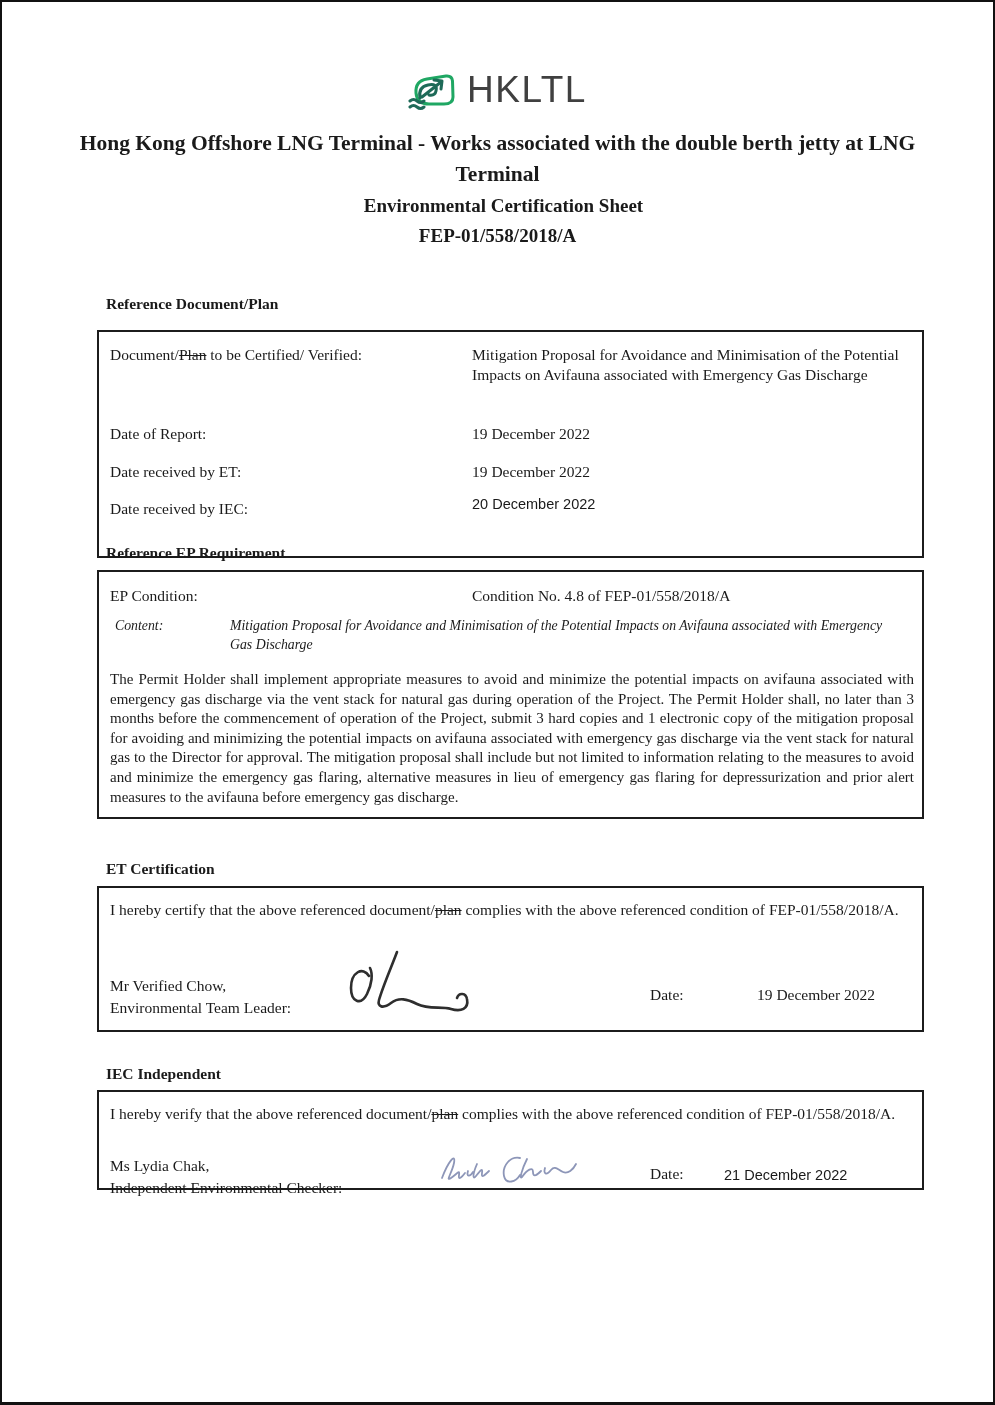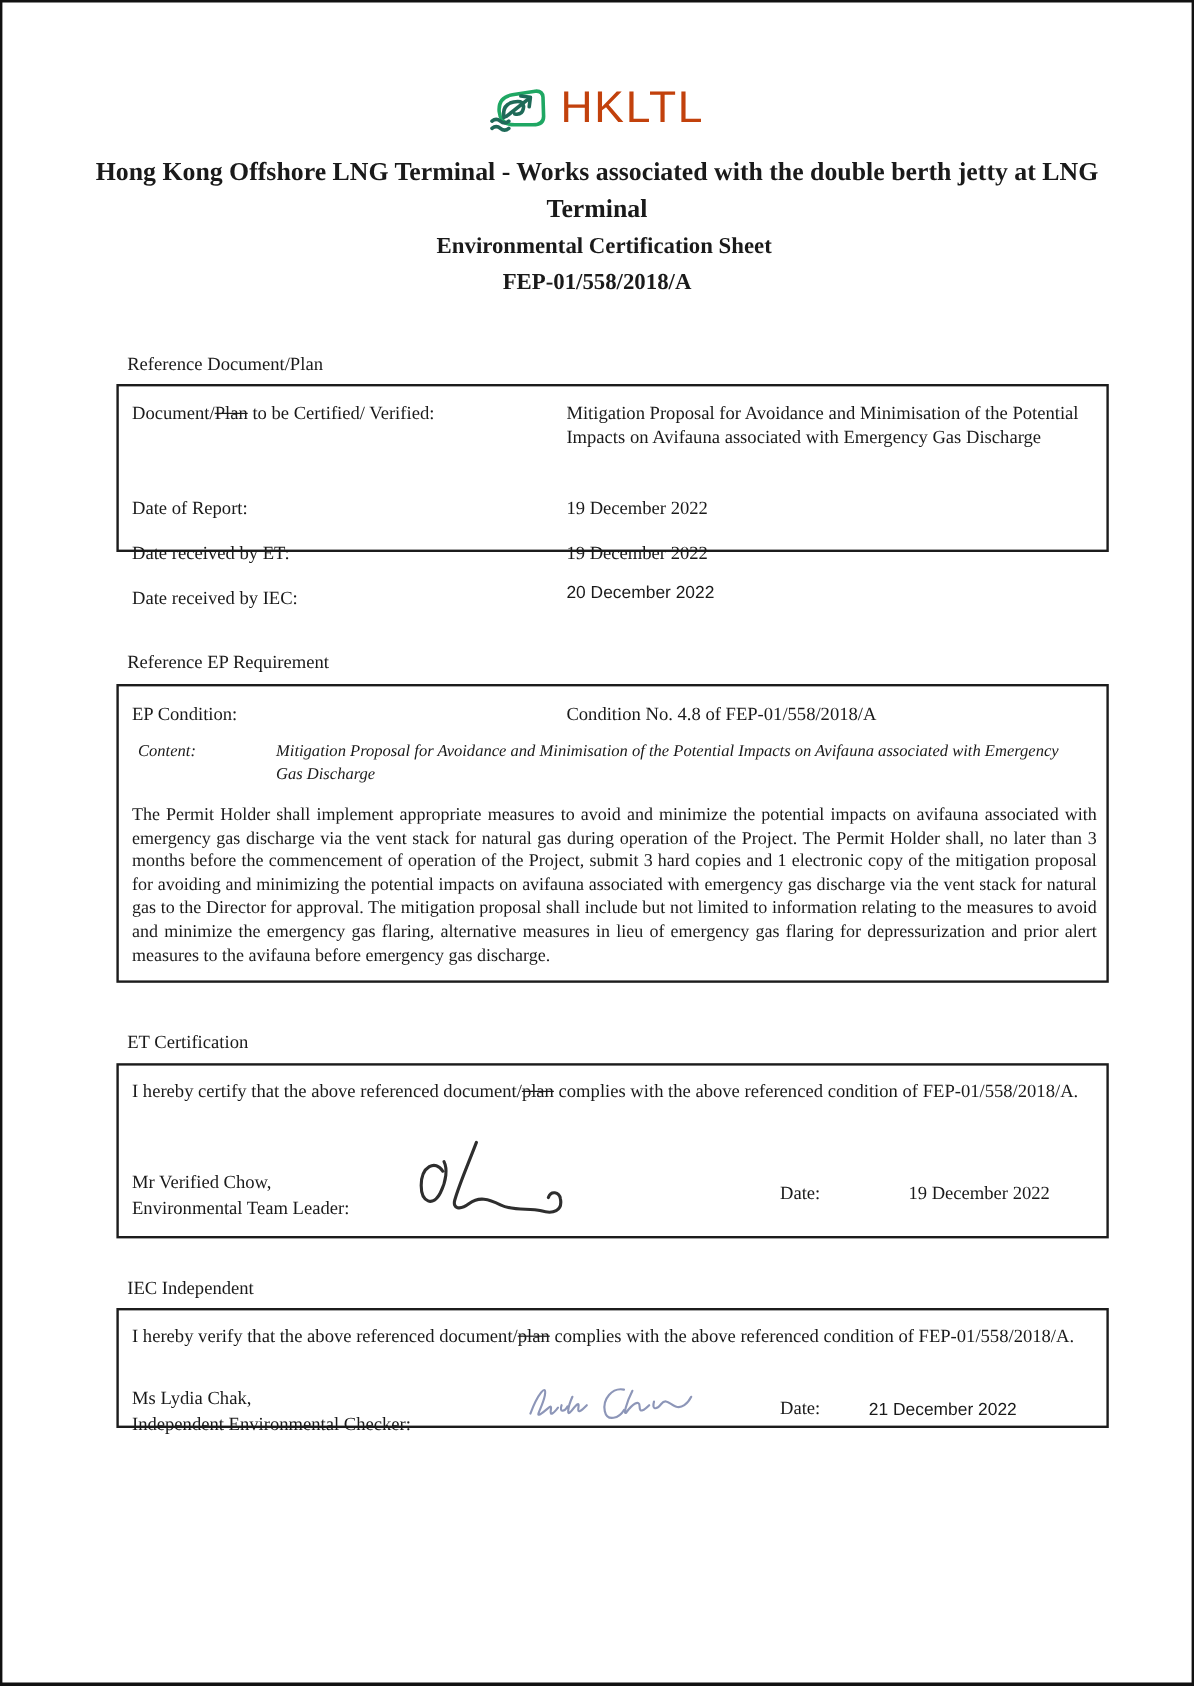--- a/index.html
+++ b/index.html
@@ -18,41 +18,41 @@
   }
   
   .logo {
     position: absolute; top: 62px; left: 0; right: 0;
     display: flex; align-items: center; justify-content: center; gap: 9px;
     height: 52px;
   }
   .logo-text {
     font-family: "Liberation Sans", sans-serif;
     font-size: 37px; font-weight: 500; letter-spacing: 1.5px;
-    color: #c2410c;
+    color: #404040;
   }
   
   .title-main {
     position: absolute; top: 126px; left: 0; right: 0;
     text-align: center;
     font-size: 21.5px; font-weight: bold; line-height: 31px;
   }
   .title-main .inner { display: inline-block; max-width: 845px; }
   .title-sub1 {
     position: absolute; top: 193px; left: 0; right: 0;
     text-align: center; font-size: 19px; font-weight: bold; margin-left: 12px;
   }
   .title-sub2 {
     position: absolute; top: 223px; left: 0; right: 0;
     text-align: center; font-size: 19px; font-weight: bold;
   }
   
   .sec-heading {
     position: absolute; left: 104px;
-    font-size: 15.5px; font-weight: normal;
+    font-size: 15.5px; font-weight: bold;
   }
   
   .box {
     position: absolute; left: 95px; width: 827px;
     border: 2px solid #1c1c1c;
     background: #fff;
   }
   .cell { position: absolute; font-size: 15.5px; line-height: 20px; }
   .struck { text-decoration: line-through; }
   .fill-sans { font-family: "Liberation Sans", sans-serif; font-size: 14.5px; text-align: right; }
@@ -84,21 +84,21 @@
   </div>
 
   <div class="title-main">
     <span class="inner">Hong Kong Offshore LNG Terminal - Works associated with the double berth jetty at LNG Terminal</span>
   </div>
   <div class="title-sub1">Environmental Certification Sheet</div>
   <div class="title-sub2">FEP-01/558/2018/A</div>
 
   <div class="sec-heading" style="top:293px">Reference Document/Plan</div>
 
-  <div class="box" style="top:318px; height:140px">
+  <div class="box" style="top:328px; height:228px">
     <div class="cell" style="left:11px; top:13px; width:350px">
       <span>Document/</span><span class="struck">Plan</span><span> to be Certified/ Verified:</span>
     </div>
     <div class="cell" style="left:373px; top:13px; width:448px">Mitigation Proposal for Avoidance and Minimisation of the Potential Impacts on Avifauna associated with Emergency Gas Discharge</div>
 
     <div class="cell" style="left:11px; top:92px">Date of Report:</div>
     <div class="cell" style="left:373px; top:92px">19 December 2022</div>
 
     <div class="cell" style="left:11px; top:130px">Date received by ET:</div>
     <div class="cell" style="left:373px; top:130px">19 December 2022</div>

